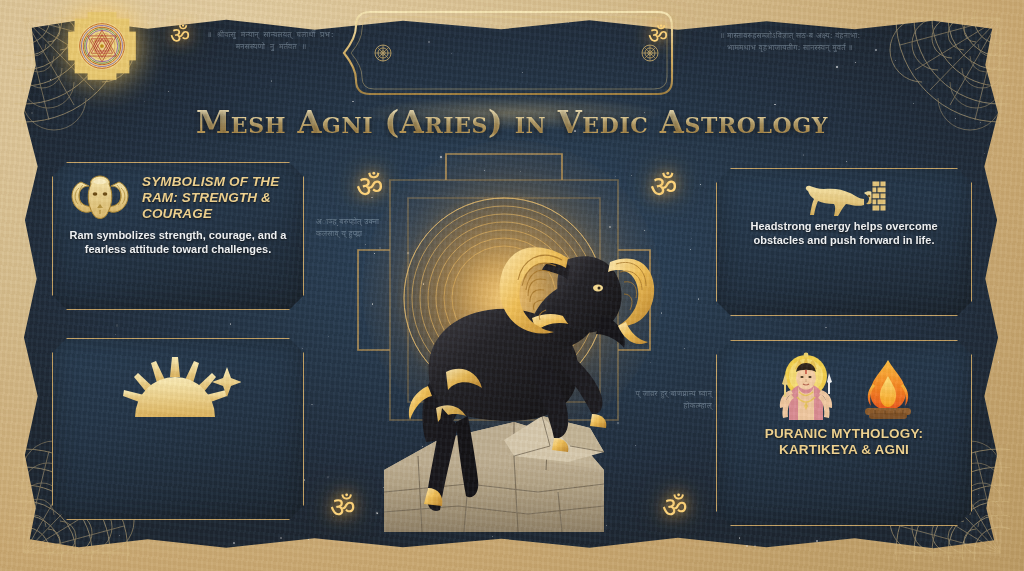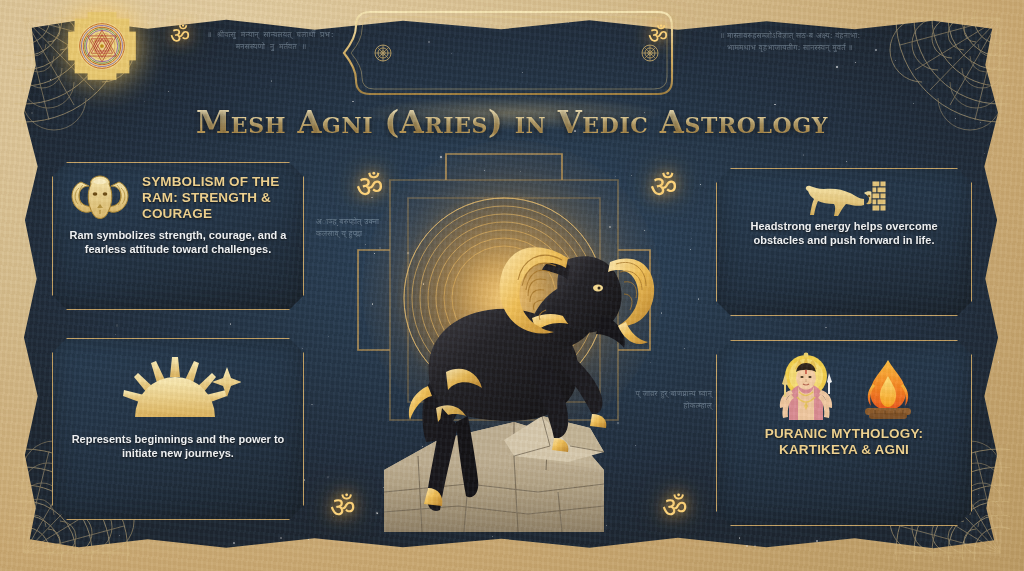--- a/index.html
+++ b/index.html
@@ -142,21 +142,21 @@
   .card .c-body{
     font-size:11px; line-height:1.27; color:#f2f5f8; font-weight:600;
     text-shadow:0 1px 2px rgba(0,0,0,.75);
   }
   .card .icon { flex:0 0 auto; }
 
   
   #card-tl { left:52px; top:162px; width:252px; height:148px;
              display:flex; flex-direction:column; gap:5px; padding-top:9px; }
   #card-tl .row { display:flex; align-items:center; gap:9px; }
-  #card-tl .c-title { text-align:left; }
+  #card-tl .c-title { text-align:left;font-style:italic; }
 
   
   #card-bl { left:52px; top:338px; width:252px; height:182px;
              display:flex; flex-direction:column; align-items:center;
              justify-content:flex-start; gap:4px; padding-top:16px; }
 
   
   #card-tr { left:716px; top:168px; width:256px; height:148px;
              display:flex; flex-direction:column; align-items:center; gap:3px; padding-top:8px; }
 
@@ -740,21 +740,20 @@
         <path d="M19 22 l4 -4 l15 14 l-6 6 Z"></path>
         <path d="M101 22 l-4 -4 l-15 14 l6 6 Z"></path>
         <path d="M8 41 l1 -6 l20 5 l-2 8 Z"></path>
         <path d="M112 41 l-1 -6 l-20 5 l2 8 Z"></path>
 
         <path d="M20 62 A40 40 0 0 1 100 62 Z"></path>
 
         <path d="M112 12 l4 11 l11 4 l-11 4 l-4 11 l-4 -11 l-11 -4 l11 -4 Z"></path>
       </g>
     </svg>
-    <div class="c-body">Represents beginnings and the power to initiate new journeys.</div>
   </div>
 
   <div class="card" id="card-tr">
     <svg width="84" height="40" viewBox="0 0 84 40">
       <defs>
         <linearGradient id="cg" x1="0" y1="0" x2="0" y2="1">
           <stop offset="0" stop-color="#f7e4a6"></stop>
             <stop offset="100%" stop-color="#d4ad57"></stop>
         </linearGradient>
       </defs>

